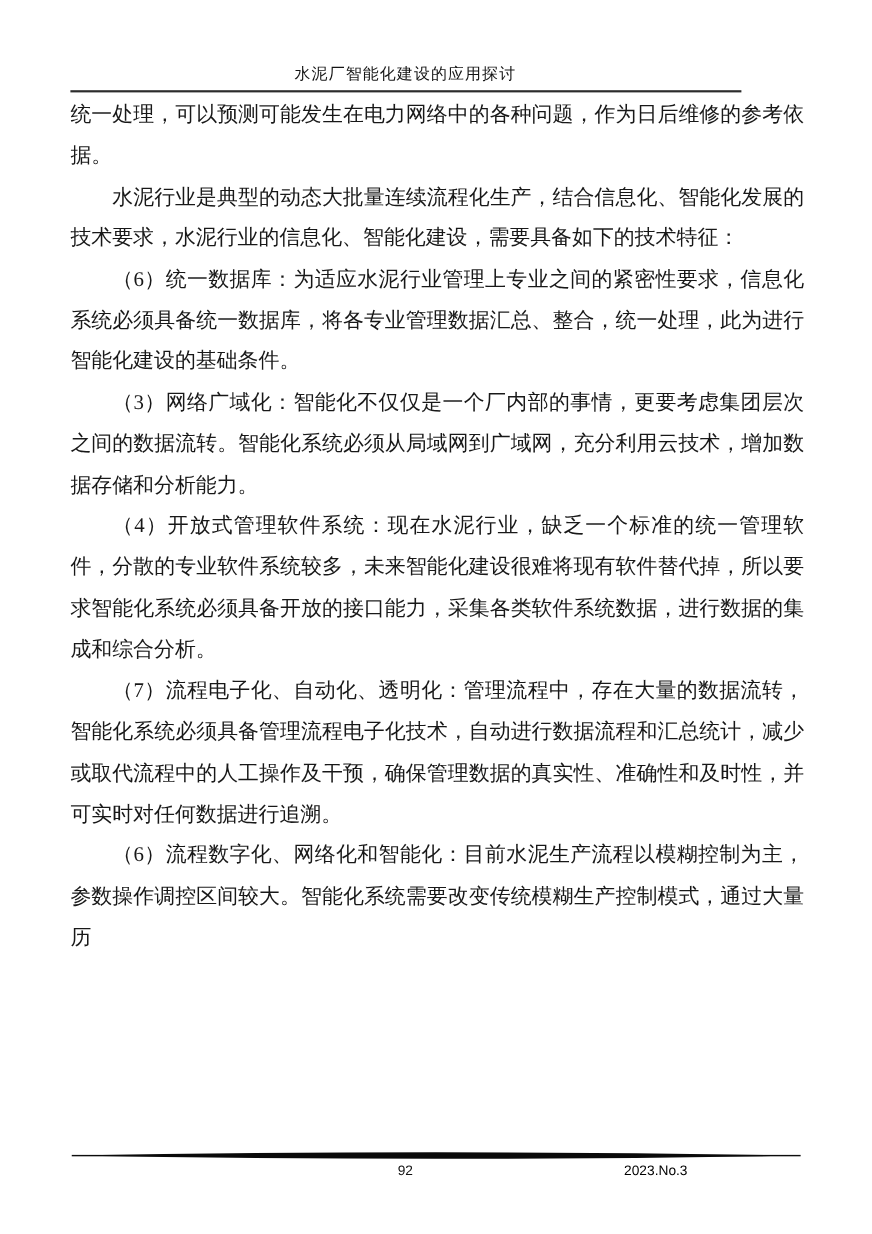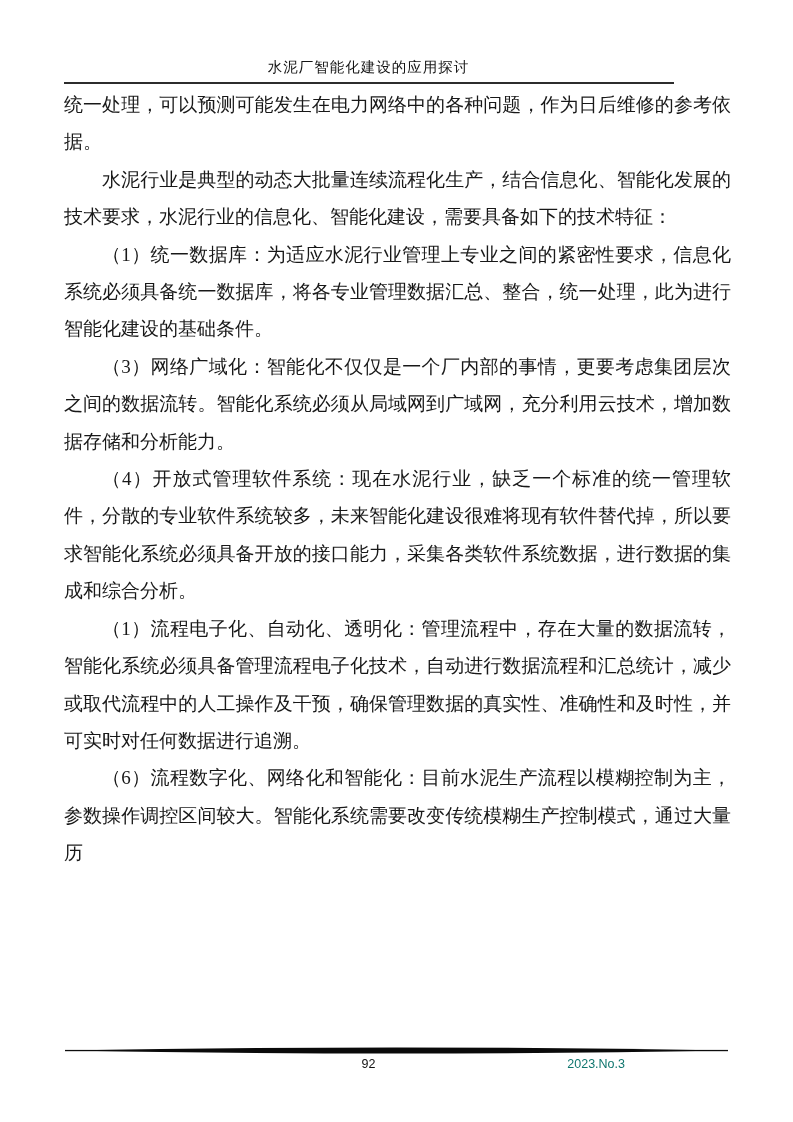--- a/index.html
+++ b/index.html
@@ -67,41 +67,41 @@
     text-align: center;
     font-family: "Liberation Sans", sans-serif;
     font-size: 12.5px;
     color: #111;
   }
   .issue-label {
     position: absolute;
     top: 1057px; right: 112px;
     font-family: "Liberation Sans", sans-serif;
     font-size: 12.5px;
-    color: #0f766e;
+    color: #000000;
   }
 </style>
 </head>
 <body>
 
 <div class="page">
 
   <div class="running-title">水泥厂智能化建设的应用探讨</div>
 
   <div class="head-rule"></div>
 
   <main class="body-text">
     <p class="no-indent">统一处理，可以预测可能发生在电力网络中的各种问题，作为日后维修的参考依据。</p>
 
 
     <p>水泥行业是典型的动态大批量连续流程化生产，结合信息化、智能化发展的技术要求，水泥行业的信息化、智能化建设，需要具备如下的技术特征：</p>
-    <p>（1）统一数据库：为适应水泥行业管理上专业之间的紧密性要求，信息化系统必须具备统一数据库，将各专业管理数据汇总、整合，统一处理，此为进行智能化建设的基础条件。</p>
+    <p>（6）统一数据库：为适应水泥行业管理上专业之间的紧密性要求，信息化系统必须具备统一数据库，将各专业管理数据汇总、整合，统一处理，此为进行智能化建设的基础条件。</p>
     <p>（3）网络广域化：智能化不仅仅是一个厂内部的事情，更要考虑集团层次之间的数据流转。智能化系统必须从局域网到广域网，充分利用云技术，增加数据存储和分析能力。</p>
     <p>（4）开放式管理软件系统：现在水泥行业，缺乏一个标准的统一管理软件，分散的专业软件系统较多，未来智能化建设很难将现有软件替代掉，所以要求智能化系统必须具备开放的接口能力，采集各类软件系统数据，进行数据的集成和综合分析。</p>
-    <p>（1）流程电子化、自动化、透明化：管理流程中，存在大量的数据流转，智能化系统必须具备管理流程电子化技术，自动进行数据流程和汇总统计，减少或取代流程中的人工操作及干预，确保管理数据的真实性、准确性和及时性，并可实时对任何数据进行追溯。</p>
+    <p>（7）流程电子化、自动化、透明化：管理流程中，存在大量的数据流转，智能化系统必须具备管理流程电子化技术，自动进行数据流程和汇总统计，减少或取代流程中的人工操作及干预，确保管理数据的真实性、准确性和及时性，并可实时对任何数据进行追溯。</p>
     <p>（6）流程数字化、网络化和智能化：目前水泥生产流程以模糊控制为主，参数操作调控区间较大。智能化系统需要改变传统模糊生产控制模式，通过大量历</p>
   </main>
 
   <svg class="footer-rule" viewBox="0 0 663 10" preserveAspectRatio="none" aria-hidden="true">
     <rect x="0" y="3.9" width="663" height="1.3" fill="#101010"></rect>
     <path d="M0,4.5 Q331,-1.5 662,4.5 Q331,10.5 0,4.5 Z" fill="#0a0a0a"></path>
   </svg>
 
   <div class="page-number">92</div>
 

